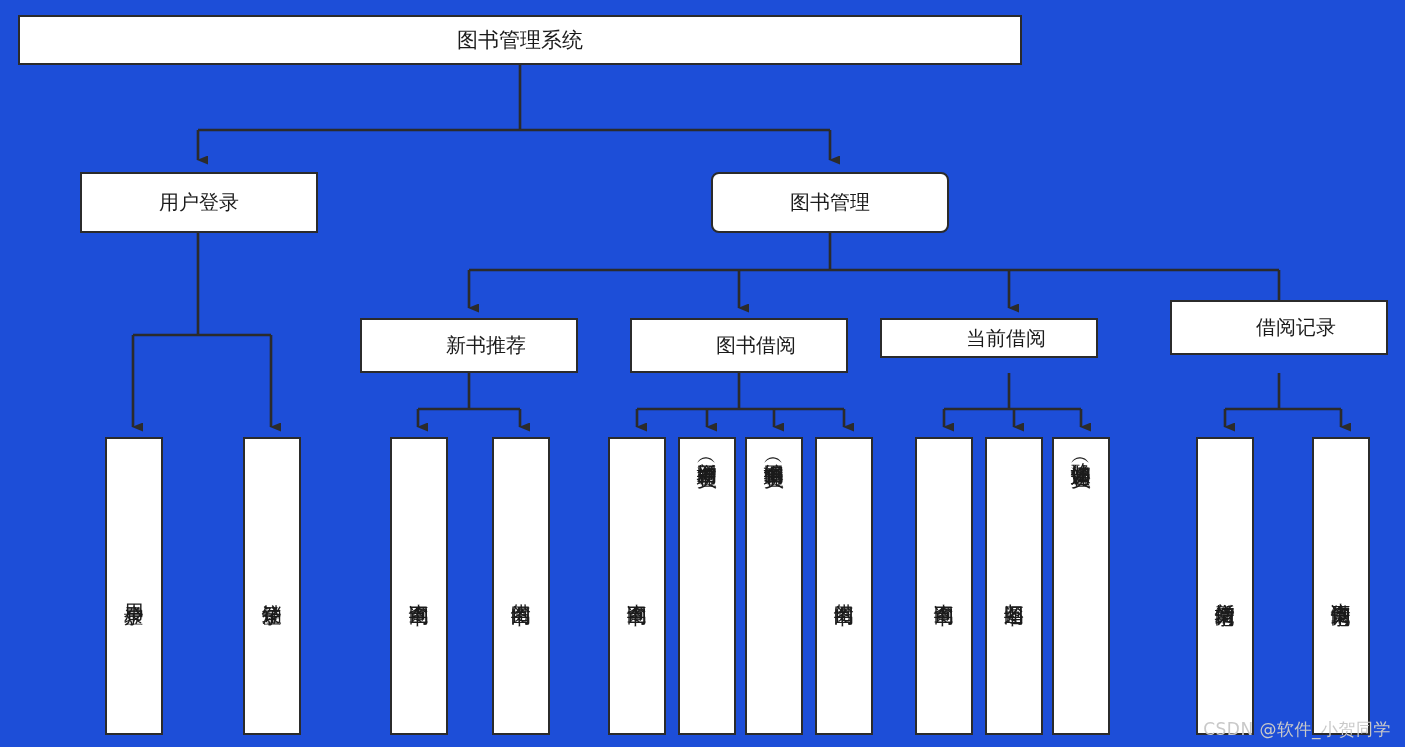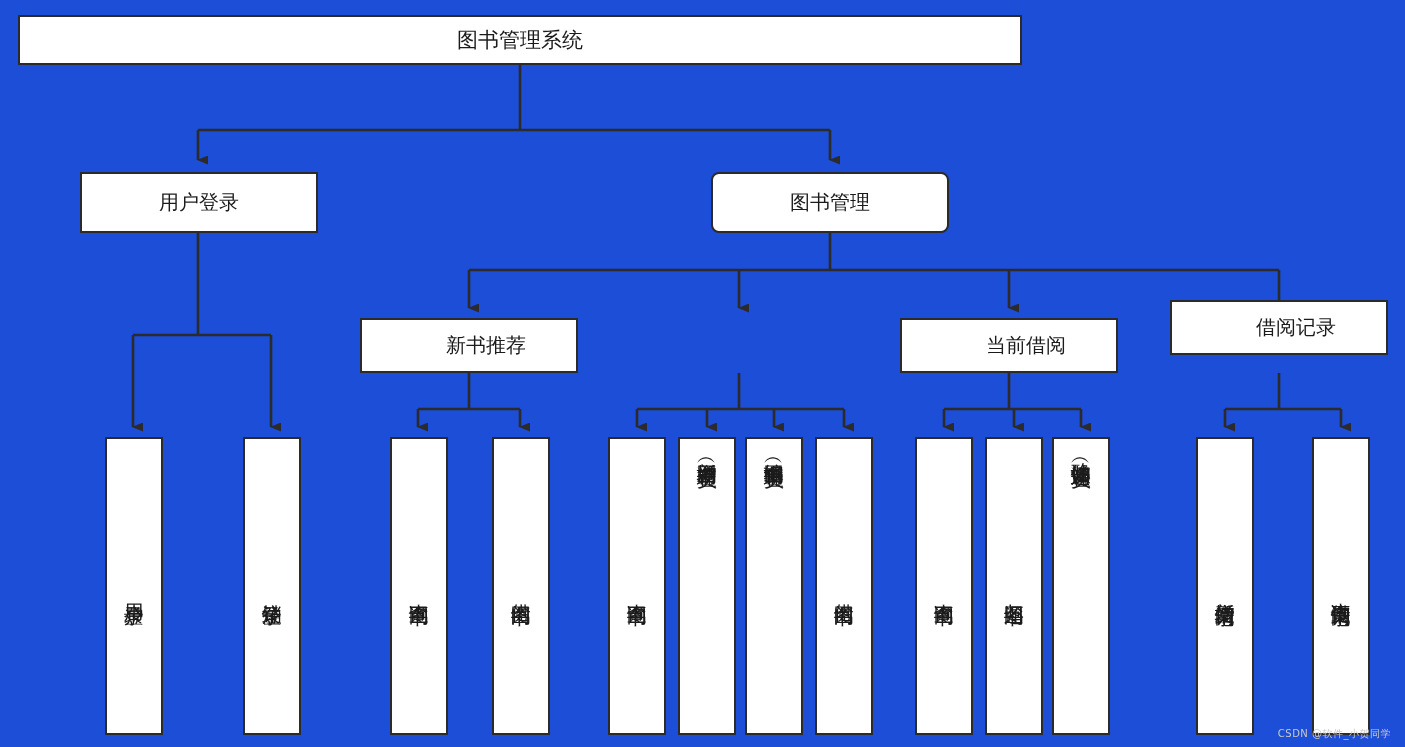--- a/index.html
+++ b/index.html
@@ -56,21 +56,21 @@
     white-space: nowrap;
     color: #1b1b1b;
   }
   .vtext.centered {
     align-self: center;
   }
   .watermark {
     position: absolute;
     right: 14px;
     bottom: 6px;
-    font-size: 10px;
+    font-size: 17px;
     color: #c9c9c9;
     white-space: nowrap;
     letter-spacing: 0.5px;
   }
 </style>
 </head>
 <body>
 
 <div id="canvas">
 
@@ -131,21 +131,24 @@
   <div class="node level1" style="left:80px; top:172px; width:238px; height:61px;">
     <span>用户登录</span>
   </div>
   <div class="node level1" style="left:711px; top:172px; width:238px; height:61px;border-radius:8px;">
     <span>图书管理</span>
   </div>
 
   <div class="node level2" style="left:360px; top:318px; width:218px; height:55px;">
     <span>新书推荐</span>
   </div>
-  <div class="node level2" style="left:900px; top:318px; width:218px; height:55px;justify-content:center;">
+  <div class="node level2" style="left:630px; top:318px; width:218px; height:55px;">
+    <span>图书借阅</span>
+  </div>
+  <div class="node level2" style="left:880px; top:318px; width:218px; height:40px;justify-content:center;">
     <span>当前借阅</span>
   </div>
   <div class="node level2" style="left:1170px; top:300px; width:218px; height:55px;">
     <span>借阅记录</span>
   </div>
 
   <div class="node leaf" style="left:105px; top:437px; width:58px; height:298px;">
     <span class="vtext centered">用户登录</span>
   </div>
   <div class="node leaf" style="left:243px; top:437px; width:58px; height:298px;">

